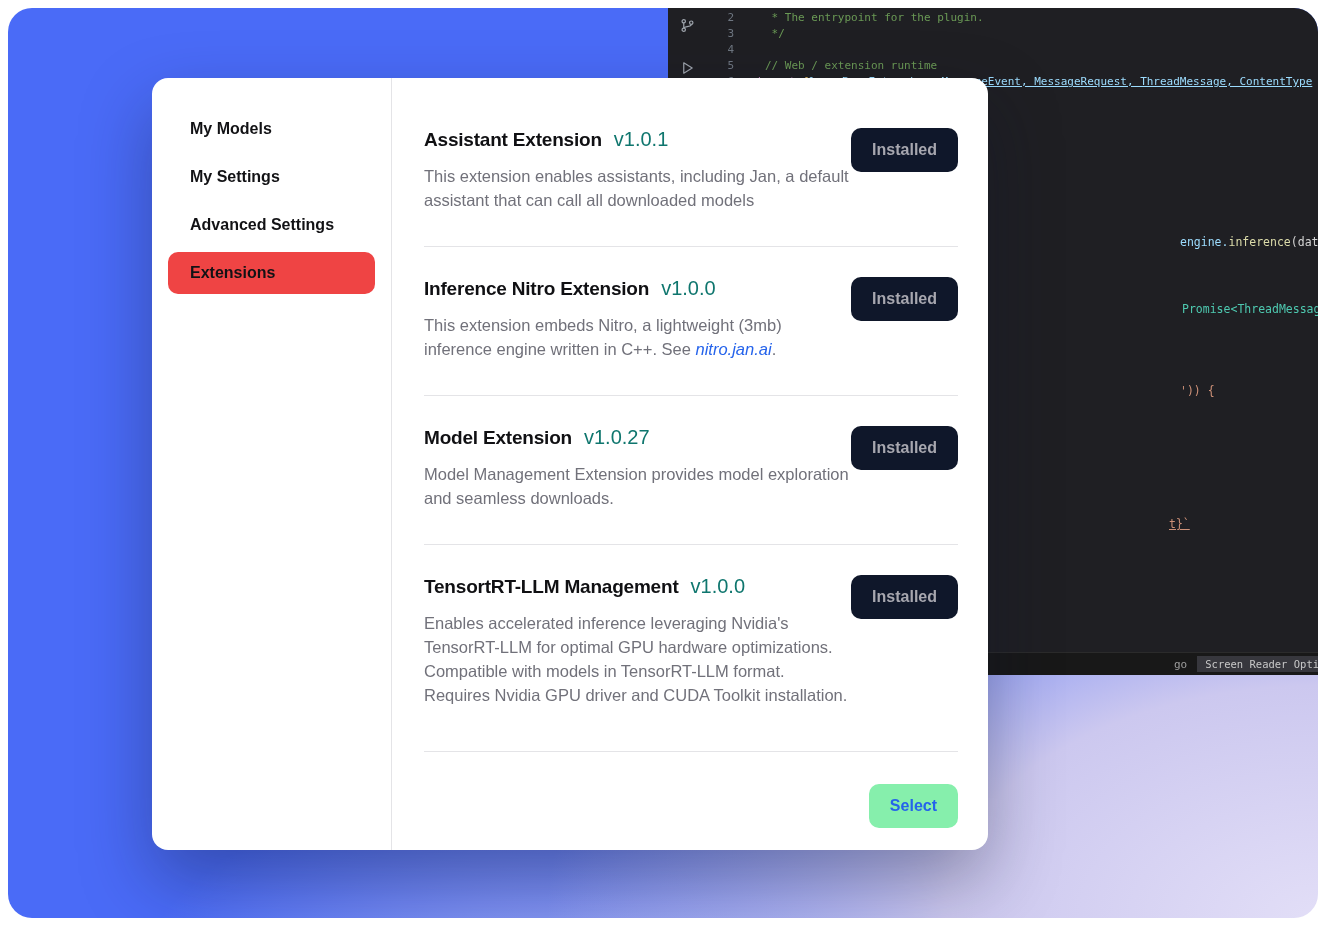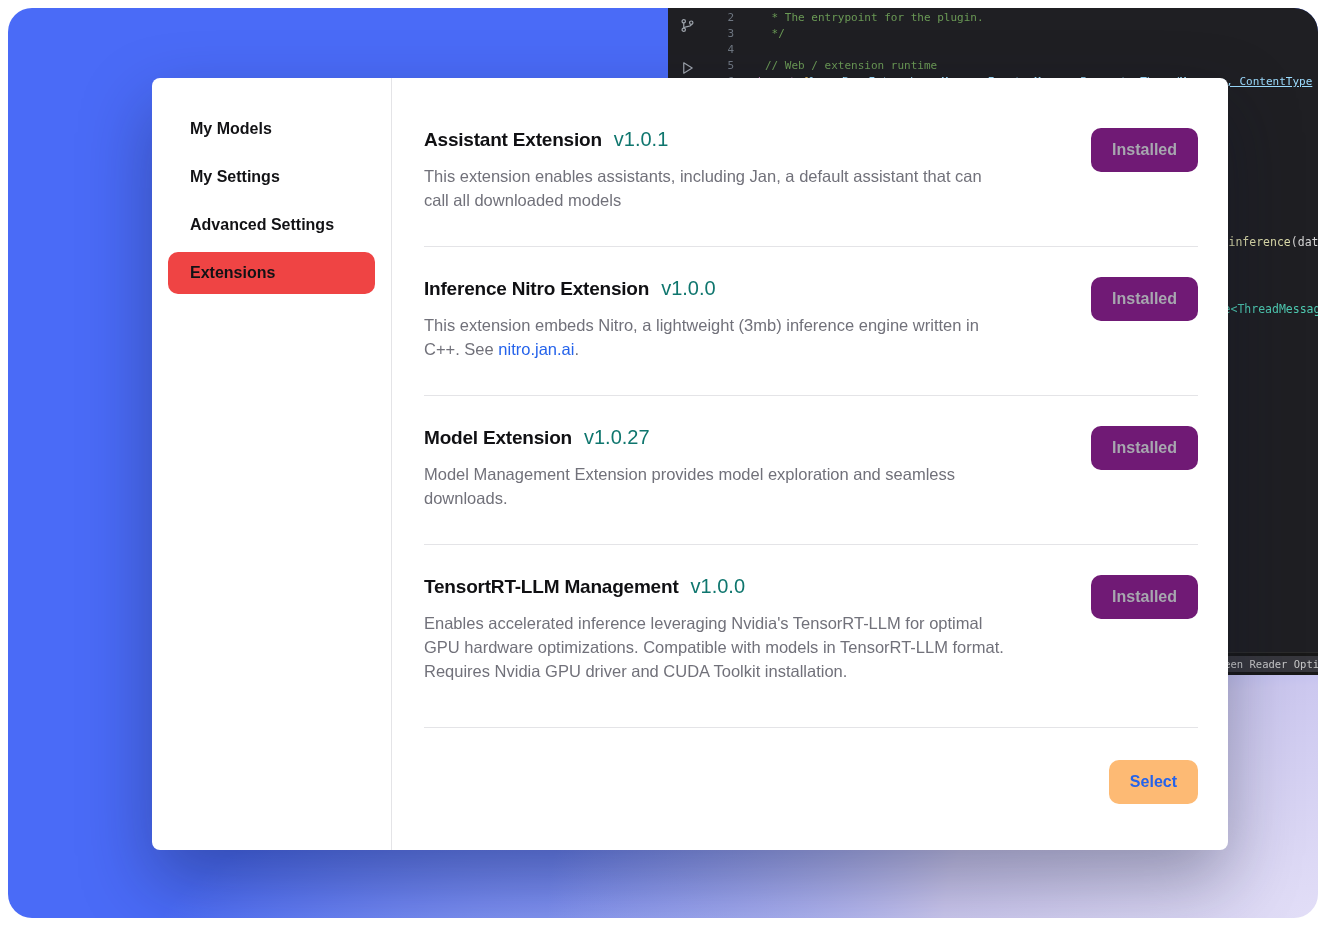--- a/index.html
+++ b/index.html
@@ -45,49 +45,49 @@
   .statusbar {
     position:absolute; left:0; right:0; bottom:0; height:23px;
     background:#181818; border-top:1px solid #2B2B2B;
     display:flex; align-items:center; padding-left:506px;
     font-size:11px; color:#9D9D9D; white-space:nowrap; overflow:hidden;
   }
   .status-badge { margin-left:10px; background:#37373D; color:#C8C8C8; padding:2px 8px; font-size:10.5px; }
 
   
   .modal {
-    position:absolute; left:144px; top:70px; width:1076px; height:772px;
-    background:#ffffff; border-radius:8px; overflow:hidden;
+    position:absolute; left:144px; top:70px; width:836px; height:772px;
+    background:#ffffff; border-radius:16px; overflow:hidden;
     box-shadow:0 30px 70px rgba(15,20,45,0.35);
     display:flex; z-index:2;
   }
   .sidebar { width:240px; flex:none; border-right:1px solid #E4E4E7; padding:30px 16px 0; }
   .side-item {
     font-size:16px; font-weight:600; color:#121215;
     padding:12px 22px; border-radius:10px; margin-bottom:6px; cursor:pointer;
   }
   .side-item.active { background:#ef4444; }
 
   .content { flex:1; padding:0 30px 0 32px; overflow:hidden; }
   .ext-row { display:flex; align-items:flex-start; padding:30px 0 34px; border-bottom:1px solid #E4E4E7; }
   .ext-row.first { padding-top:50px; }
   .ext-row.tall { padding-bottom:44px; }
   .ext-row.last { border-bottom:none; padding:32px 0 30px; }
   .ext-info { width:585px; }
   .title-line { display:flex; align-items:baseline; gap:12px; margin-bottom:13px; }
   .ext-name { font-size:19px; font-weight:700; color:#101013; letter-spacing:-0.2px; }
   .ext-ver { font-size:20px; color:#0f766e; }
   .ext-desc { font-size:16.5px; line-height:24px; color:#71717A; }
-  .ext-link { color:#2563EB; text-decoration:none; cursor:pointer; }
+  .ext-link { color:#2563EB; text-decoration:none; cursor:pointer;font-style:italic; }
   .btn {
     margin-left:auto; height:44px; padding:0 21px; border:none; border-radius:10px;
-    background:#701a75; color:#A7A7AF; font-size:16px; font-weight:600;
+    background:#0f172a; color:#A7A7AF; font-size:16px; font-weight:600;
     font-family:"Liberation Sans", sans-serif; cursor:pointer; flex:none;
   }
-  .btn.select { color:#2563EB; background:#fdba74; }
+  .btn.select { color:#2563EB; background:#86efac; }
 </style>
 </head>
 <body>
 
 <div class="page">
   <div class="canvas">
 
     <div class="editor">
       <span class="gutter-icon icon-branch">
         <svg width="15" height="17" viewBox="0 0 16 16" fill="none" stroke="#9DA3AB" stroke-width="1.3">

